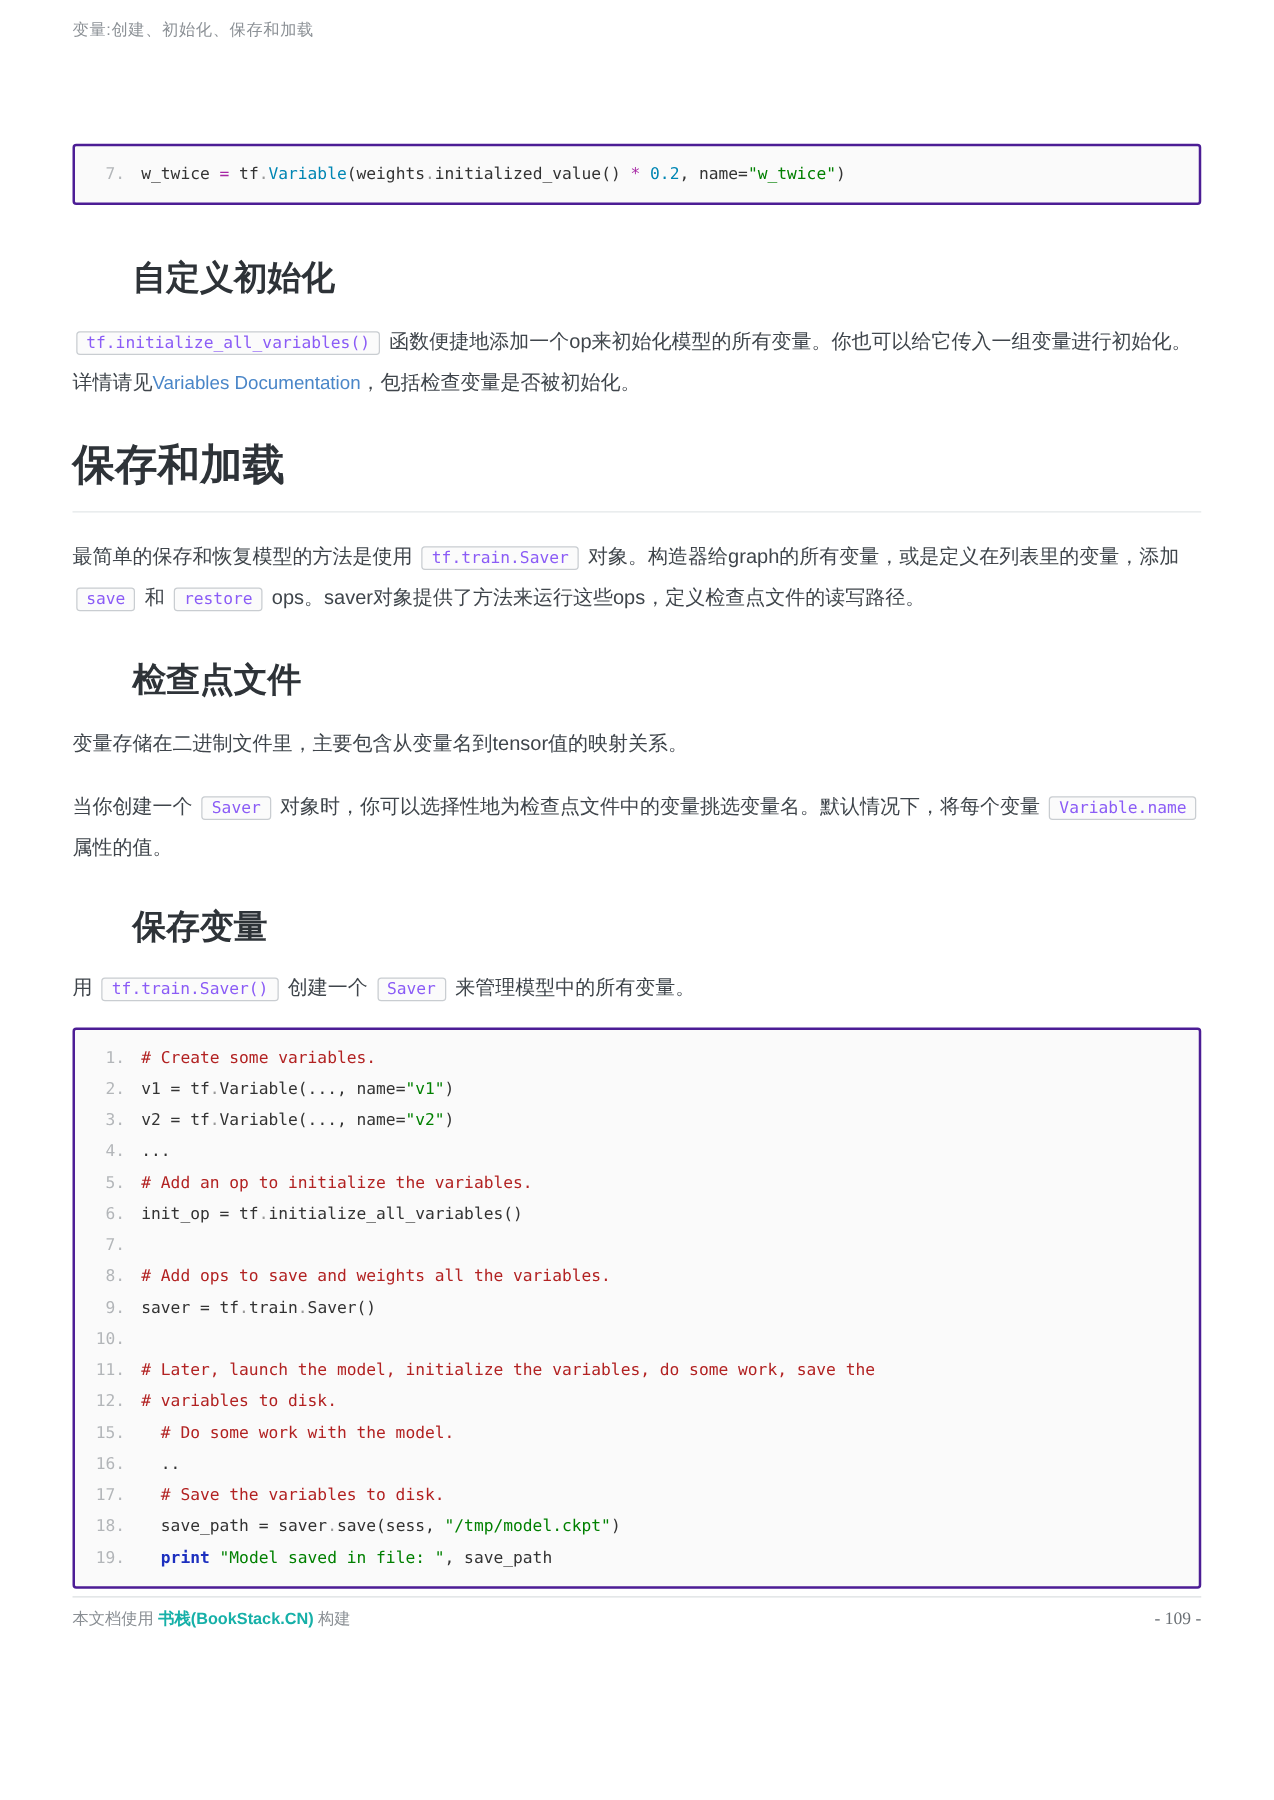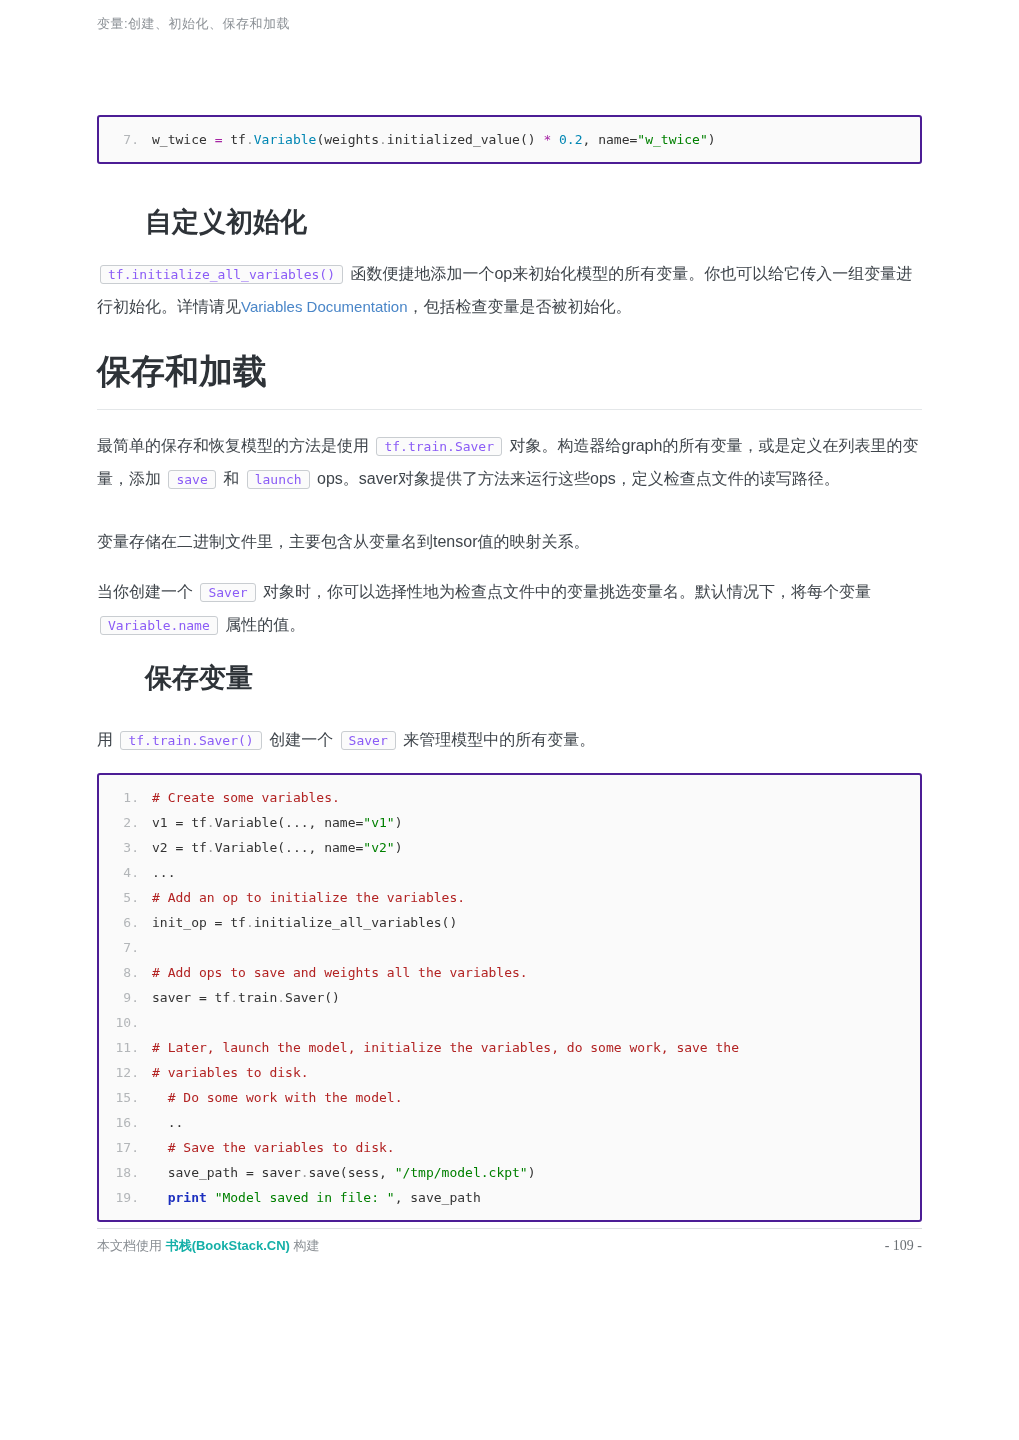--- a/index.html
+++ b/index.html
@@ -4,21 +4,21 @@
 <style>
   * { margin: 0; padding: 0; box-sizing: border-box; }
   html, body { background: #ffffff; }
   body {
     width: 1019px; height: 1440px;
     font-family: "Liberation Sans", "DejaVu Sans", sans-serif;
     color: #40464c;
     position: relative;
     overflow: hidden;
   }
-  .page { width: 1019px; height: 1216px; padding: 0 97px; position: relative; }
+  .page { width: 1019px; height: 1216px; padding: 0 58px; position: relative; }
 
   header.page-header { padding-top: 15px; font-size: 13px; color: #8c9196; letter-spacing: 0.5px; }
 
   
   h1.heading { font-size: 34px; font-weight: 700; color: #2e3338; padding-bottom: 14px; border-bottom: 1px solid #e4e7e9; }
   h2.heading { font-size: 27px; font-weight: 700; color: #2e3338; margin-left: 48px; }
 
   
   p.para { font-size: 16px; line-height: 32px; color: #3f454b; }
   .chip {
@@ -80,21 +80,22 @@
     <span>变量:创建、初始化、保存和加载</span>
   </header>
 
   <main id="content">
       <div class="codeblock">
         <div class="code-line"><span class="lineno">7.</span><span class="codetext"><span class="tok-plain">w_twice </span><span class="tok-op">=</span><span class="tok-plain"> tf</span><span class="tok-pun">.</span><span class="tok-cls">Variable</span><span class="tok-plain">(weights</span><span class="tok-pun">.</span><span class="tok-plain">initialized_value</span><span class="tok-plain">() </span><span class="tok-op">*</span><span class="tok-plain"> </span><span class="tok-num">0.2</span><span class="tok-plain">, name=</span><span class="tok-str">"w_twice"</span><span class="tok-plain">)</span></span></div>
       </div>
       <h2 class="heading">自定义初始化</h2>
       <p class="para"><code class="chip">tf.initialize_all_variables()</code><span class="txt"> 函数便捷地添加一个op来初始化模型的所有变量。你也可以给它传入一组变量进行初始化。详情请见</span><a class="doc-link">Variables Documentation</a><span class="txt">，包括检查变量是否被初始化。</span></p>
       <h1 class="heading">保存和加载</h1>
-      <p class="para"><span class="txt">最简单的保存和恢复模型的方法是使用 </span><code class="chip">tf.train.Saver</code><span class="txt"> 对象。构造器给graph的所有变量，或是定义在列表里的变量，添加 </span><code class="chip">save</code><span class="txt"> 和 </span><code class="chip">launch</code><span class="txt"> ops。saver对象提供了方法来运行这些ops，定义检查点文件的读写路径。</span></p>
+      <p class="para"><span class="txt">最简单的保存和恢复模型的方法是使用 </span><code class="chip">tf.train.Saver</code><span class="txt"> 对象。构造器给graph的所有变量，或是定义在列表里的变量，添加 </span><code class="chip">save</code><span class="txt"> 和 </span><code class="chip">restore</code><span class="txt"> ops。saver对象提供了方法来运行这些ops，定义检查点文件的读写路径。</span></p>
+      <h2 class="heading">检查点文件</h2>
       <p class="para"><span class="txt">变量存储在二进制文件里，主要包含从变量名到tensor值的映射关系。</span></p>
       <p class="para"><span class="txt">当你创建一个 </span><code class="chip">Saver</code><span class="txt"> 对象时，你可以选择性地为检查点文件中的变量挑选变量名。默认情况下，将每个变量 </span><code class="chip">Variable.name</code><span class="txt"> 属性的值。</span></p>
       <h2 class="heading">保存变量</h2>
       <p class="para"><span class="txt">用 </span><code class="chip">tf.train.Saver()</code><span class="txt"> 创建一个 </span><code class="chip">Saver</code><span class="txt"> 来管理模型中的所有变量。</span></p>
       <div class="codeblock">
         <div class="code-line"><span class="lineno">1.</span><span class="codetext"><span class="tok-com"># Create some variables.</span></span></div>
         <div class="code-line"><span class="lineno">2.</span><span class="codetext"><span class="tok-plain">v1 = tf</span><span class="tok-pun">.</span><span class="tok-plain">Variable</span><span class="tok-plain">(..., name=</span><span class="tok-str">"v1"</span><span class="tok-plain">)</span></span></div>
         <div class="code-line"><span class="lineno">3.</span><span class="codetext"><span class="tok-plain">v2 = tf</span><span class="tok-pun">.</span><span class="tok-plain">Variable</span><span class="tok-plain">(..., name=</span><span class="tok-str">"v2"</span><span class="tok-plain">)</span></span></div>
         <div class="code-line"><span class="lineno">4.</span><span class="codetext"><span class="tok-plain">...</span></span></div>
         <div class="code-line"><span class="lineno">5.</span><span class="codetext"><span class="tok-com"># Add an op to initialize the variables.</span></span></div>

